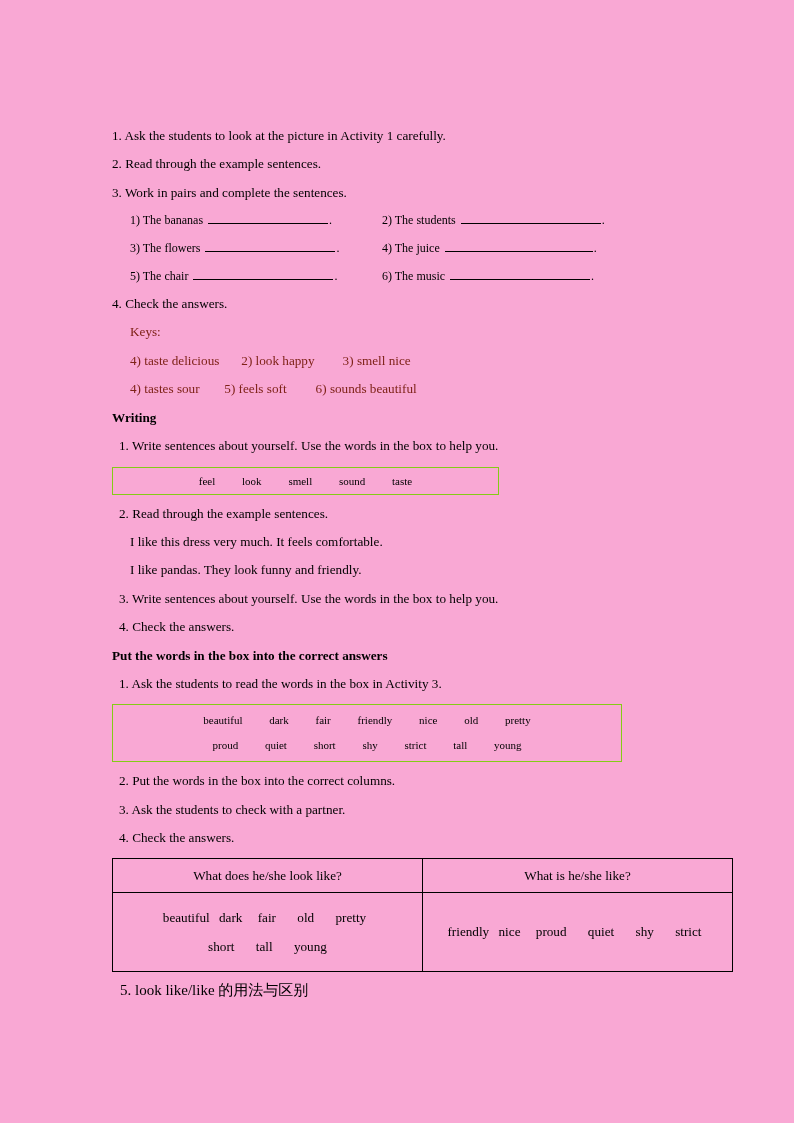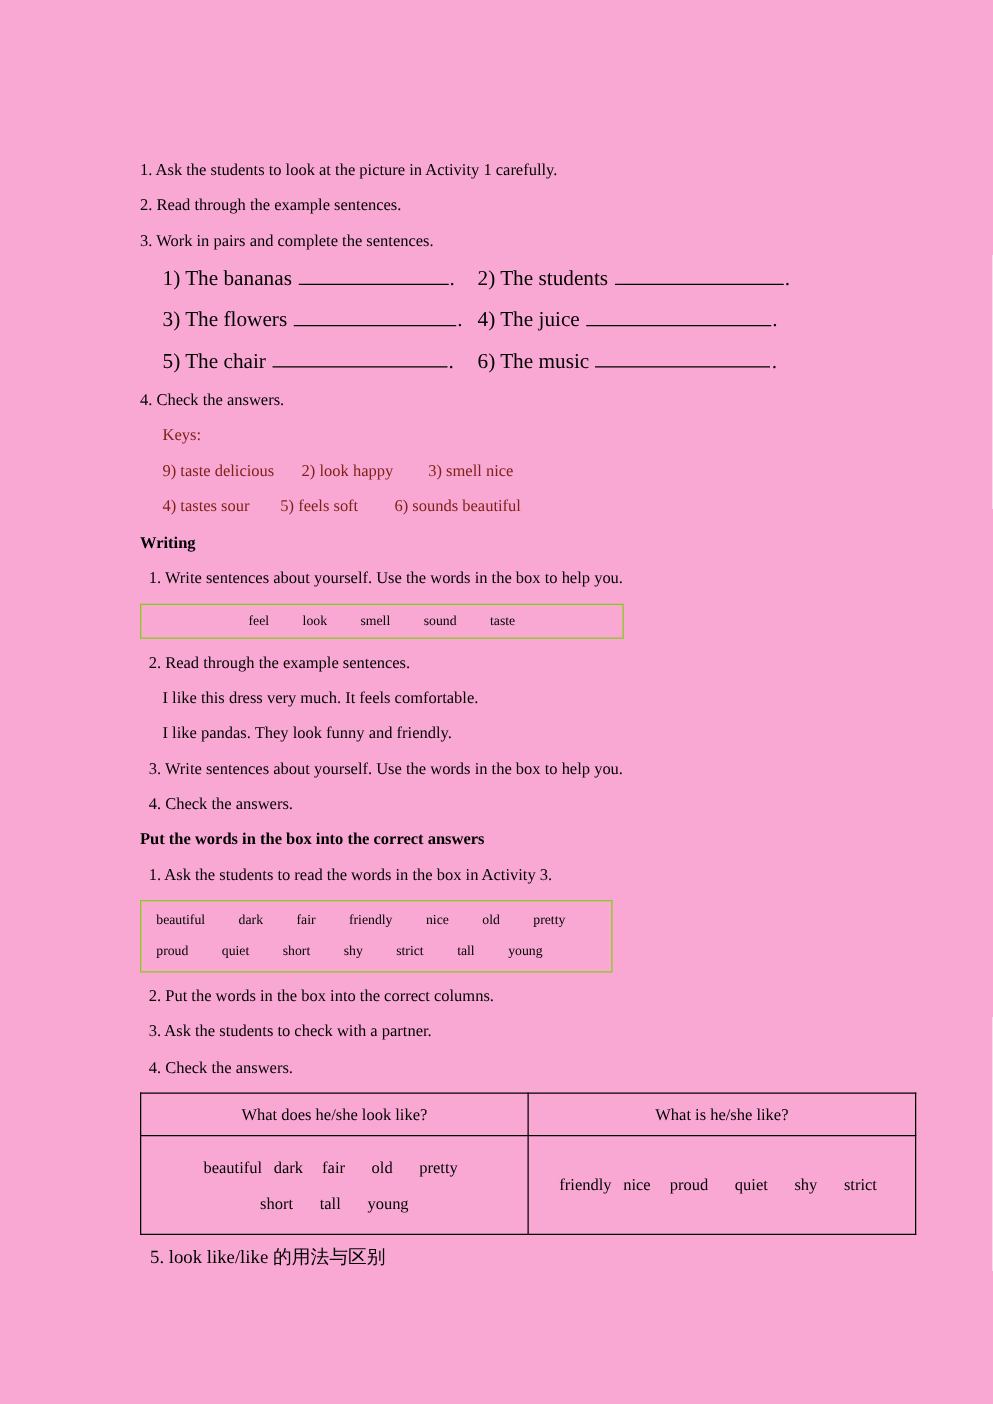--- a/index.html
+++ b/index.html
@@ -65,21 +65,21 @@
   }
 
   
   .blanks {
     margin-bottom: 9px;
   }
   .blank-row {
     display: flex;
     margin-bottom: 12.5px;
     padding-left: 18px;
-    font-size: 17px;
+    font-size: 12px;
     text-align: right;
   }
   .blank-cell {
     display: flex;
     align-items: baseline;
     white-space: nowrap;
   }
   .blank-cell.c1 { width: 252px; }
   .blank-cell.c2 { width: 250px; }
   .blank-lbl { }
@@ -102,23 +102,23 @@
     margin-bottom: 11px;
     font-size: 11px;
   }
   .wordbox.small {
     width: 387px;
     padding: 7px 0 7px 0;
     text-align: center;
   }
   .wordbox.small .w { display: inline-block; margin: 0 12px; }
   .wordbox.big {
-    width: 378px;
+    width: 510px;
     padding: 9px 0 10px 0;
-    text-align: left;
+    text-align: center;
   }
   .wordbox.big .wb-line { margin: 0 0 13px 0; }
   .wordbox.big .wb-line:last-child { margin-bottom: 0; }
   .wordbox.big .w { display: inline-block; margin: 0 12px; }
 
   
   .ans-table {
     border-collapse: collapse;
     width: 570px;
     table-layout: fixed;
@@ -193,21 +193,21 @@
           <span class="blank-lbl">6) The music</span>
           <span class="rule w135"></span>
             <span class="dot">.</span>
         </span>
       </div>
     </div>
 
     <div class="line step">4. Check the answers.</div>
     <div class="keys-label">Keys:</div>
     <div class="keys-row">
-      <span class="k" style="width:108px">9) taste delicious</span>
+      <span class="k" style="width:108px">4) taste delicious</span>
       <span class="k" style="width:98px">2) look happy</span>
       <span class="k">3) smell nice</span>
     </div>
     <div class="keys-row">
       <span class="k" style="width:91px">4) tastes sour</span>
       <span class="k" style="width:88px">5) feels soft</span>
       <span class="k">6) sounds beautiful</span>
     </div>
 
     <div class="bold-head">Writing</div>

